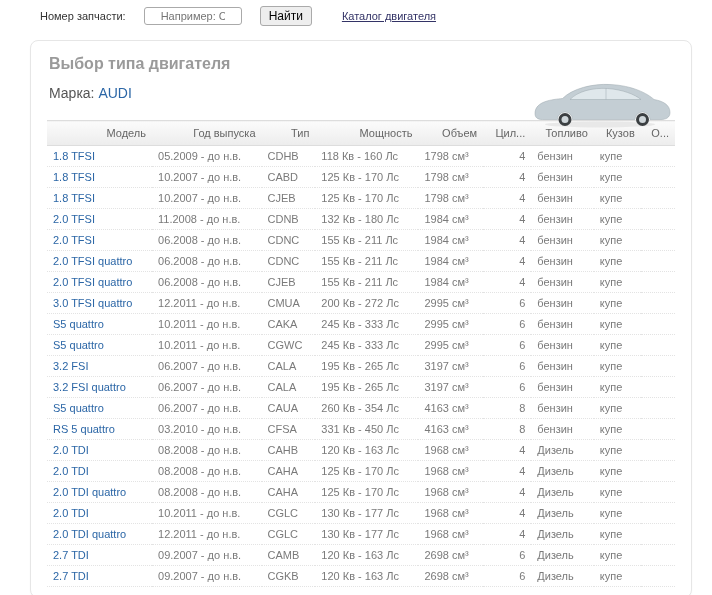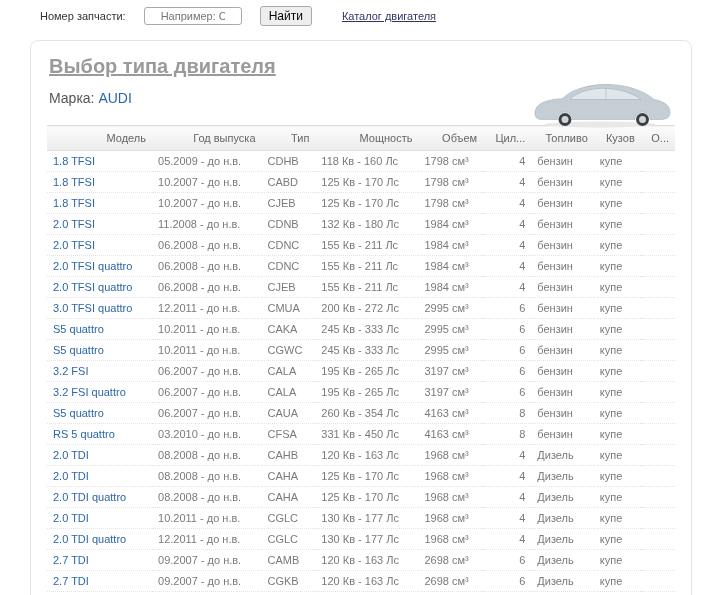--- a/index.html
+++ b/index.html
@@ -49,25 +49,24 @@
     border-radius: 8px;
     background: #fff;
     padding: 0 0 10px 0;
     box-shadow: 0 1px 2px rgba(0,0,0,0.03);
   }
   .panel-header {
     position: relative;
     padding: 14px 18px 6px 18px;
   }
   .panel-title {
-    font-size: 20px;
+    font-size: 16px;
     color: #9a9a9a;
     font-weight: bold;
     margin: 0 0 10px 0;
-    text-decoration: underline;
   }
   .meta-line {
     font-size: 14px;
     color: #555;
     line-height: 1.5;
   }
   .meta-line a { color: #2b66a6; text-decoration: none; }
   .car-svg {
     position: absolute;
     right: 16px;

